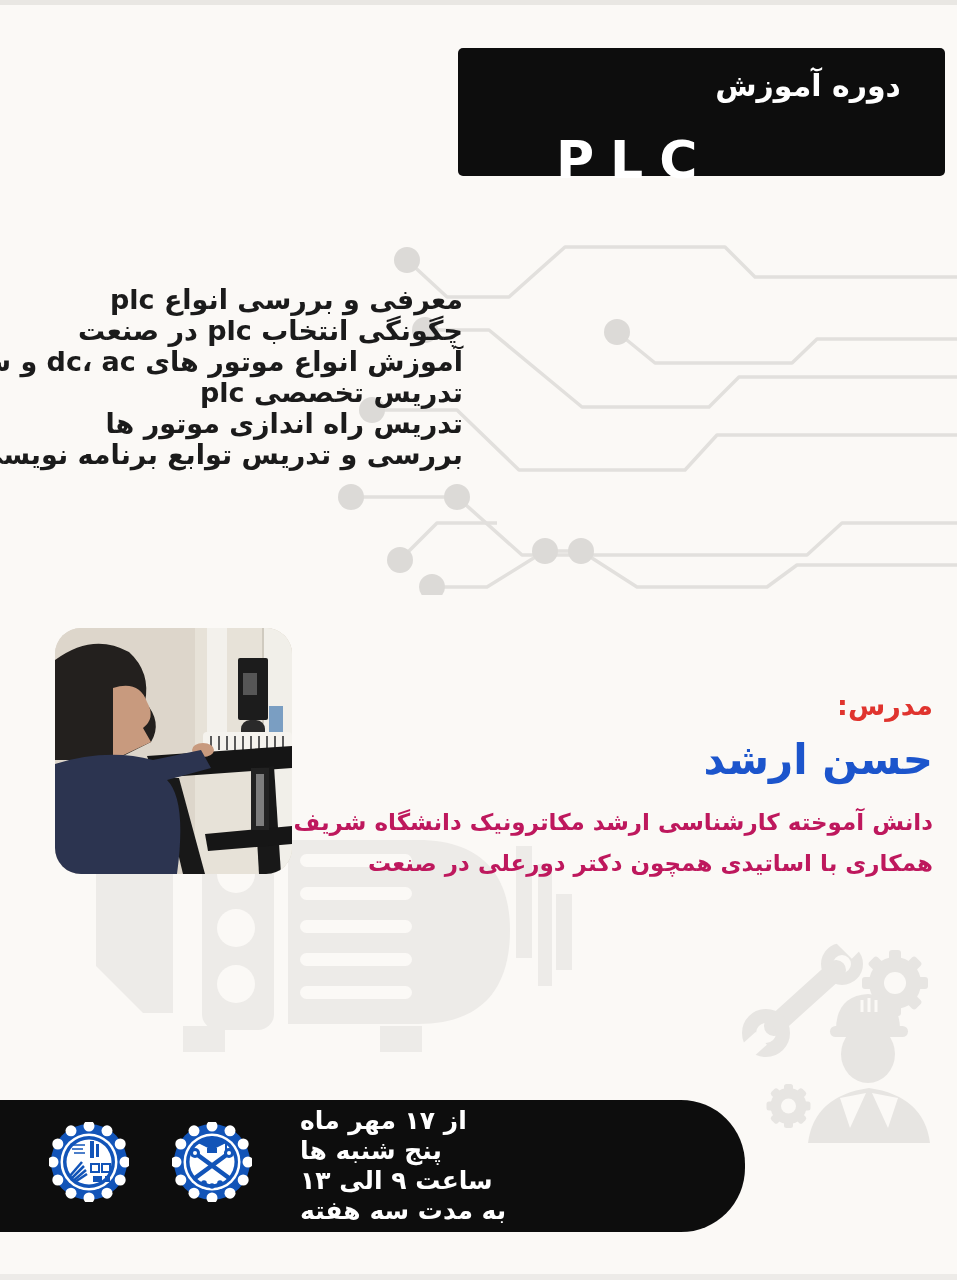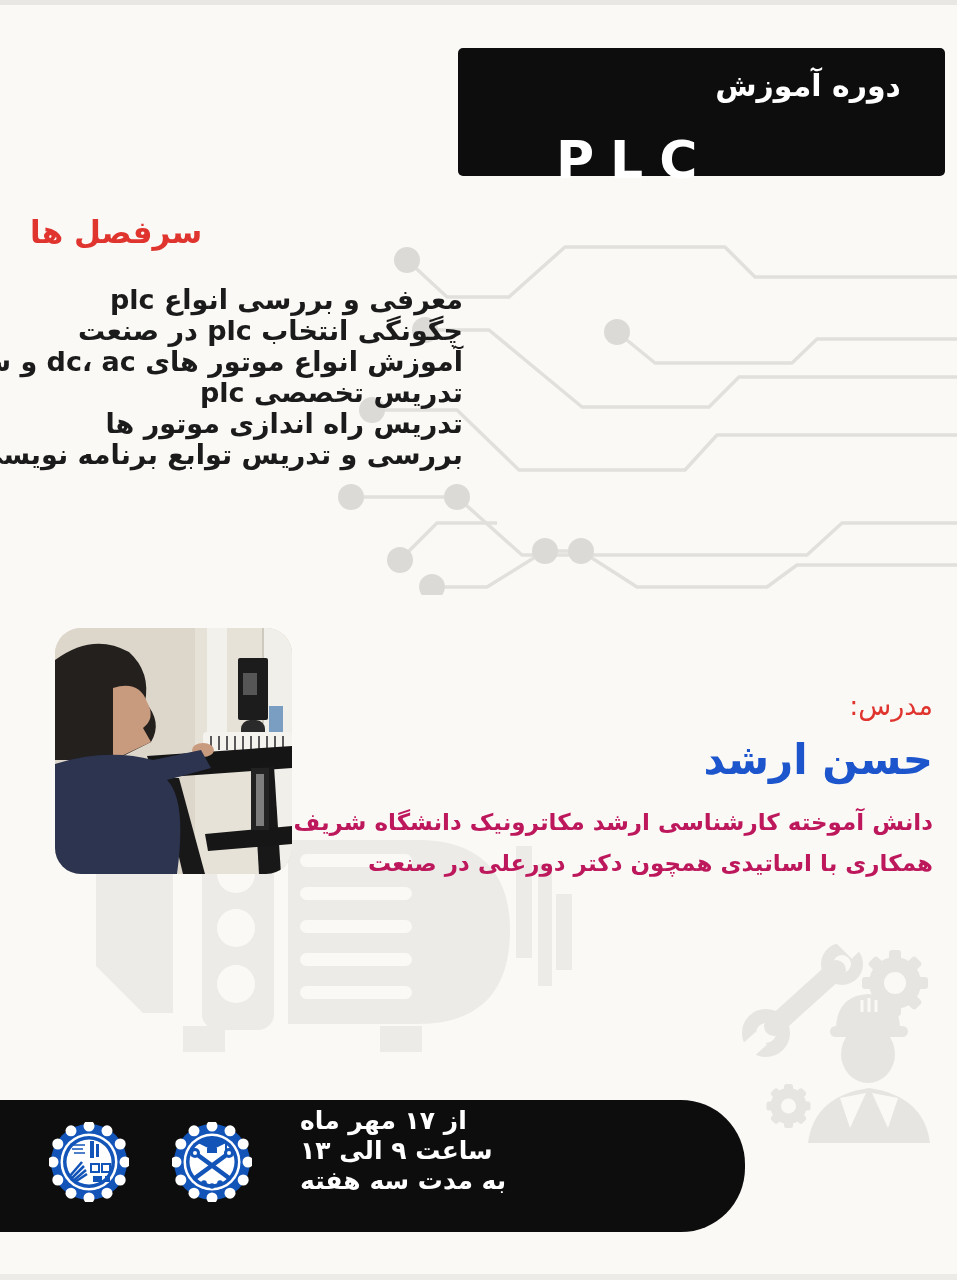--- a/index.html
+++ b/index.html
@@ -39,21 +39,21 @@
   .topics-list li { white-space:nowrap; }
 
   
   .photo {
     position:absolute; left:55px; top:628px; width:237px; height:246px;
     border-radius:26px; overflow:hidden; z-index:3; background:#ddd6cb;
   }
 
   
   .instructor { position:absolute; top:690px; right:24px; text-align:right; direction:rtl; z-index:3; }
-  .instructor-label { color:#e0342e; font-size:27px; font-weight:normal; }
+  .instructor-label { color:#e0342e; font-size:27px; font-weight:bold; }
   .instructor-name { color:#1c55cc; font-size:42px; font-weight:bold; margin-top:14px; }
   .credentials { margin-top:18px; }
   .credential { font-size:23px; font-weight:bold; color:#be185d; line-height:41px; white-space:nowrap; }
 
   
   .motor-watermark { position:absolute; left:88px; top:838px; z-index:1; }
   .engineer-illustration { position:absolute; left:740px; top:938px; z-index:1; }
 
   
   .bottom-bar {
@@ -119,21 +119,20 @@
       <rect x="212" y="115" width="112" height="13" rx="6.5"></rect>
       <rect x="212" y="148" width="112" height="13" rx="6.5"></rect>
     </g>
   </svg>
 
   <div class="header-badge">
     <div class="badge-title">دوره آموزش</div>
     <div class="plc-text">PLC</div>
   </div>
 
-  <div class="topics-title">سرفصل ها</div>
   <ul class="topics-list">
     <li>معرفی و بررسی انواع plc</li>
     <li>چگونگی انتخاب plc در صنعت</li>
     <li>آموزش انواع موتور های dc، ac و سه فاز در صنعت</li>
     <li>تدریس تخصصی plc</li>
     <li>تدریس راه اندازی موتور ها</li>
     <li>بررسی و تدریس توابع برنامه نویسی</li>
   </ul>
 
   <div class="photo">
@@ -311,19 +310,20 @@
         <circle cx="32" cy="61" r="2.8" stroke="none"></circle>
           <circle cx="40" cy="64" r="2.8" stroke="none"></circle>
           <circle cx="48" cy="61" r="2.8" stroke="none"></circle>
         <line x1="32" y1="61" x2="40" y2="64" stroke-width="1.5"></line>
           <line x1="40" y1="64" x2="48" y2="61" stroke-width="1.5"></line>
       </g>
     </svg>
 
     <div class="schedule">
       <div>از ۱۷ مهر ماه</div>
+      <div>پنج شنبه ها</div>
       <div>ساعت ۹ الی ۱۳</div>
       <div>به مدت سه هفته</div>
     </div>
   </div>
 
   <div class="bottom-strip"></div>
 </div>
 
 </body></html>

